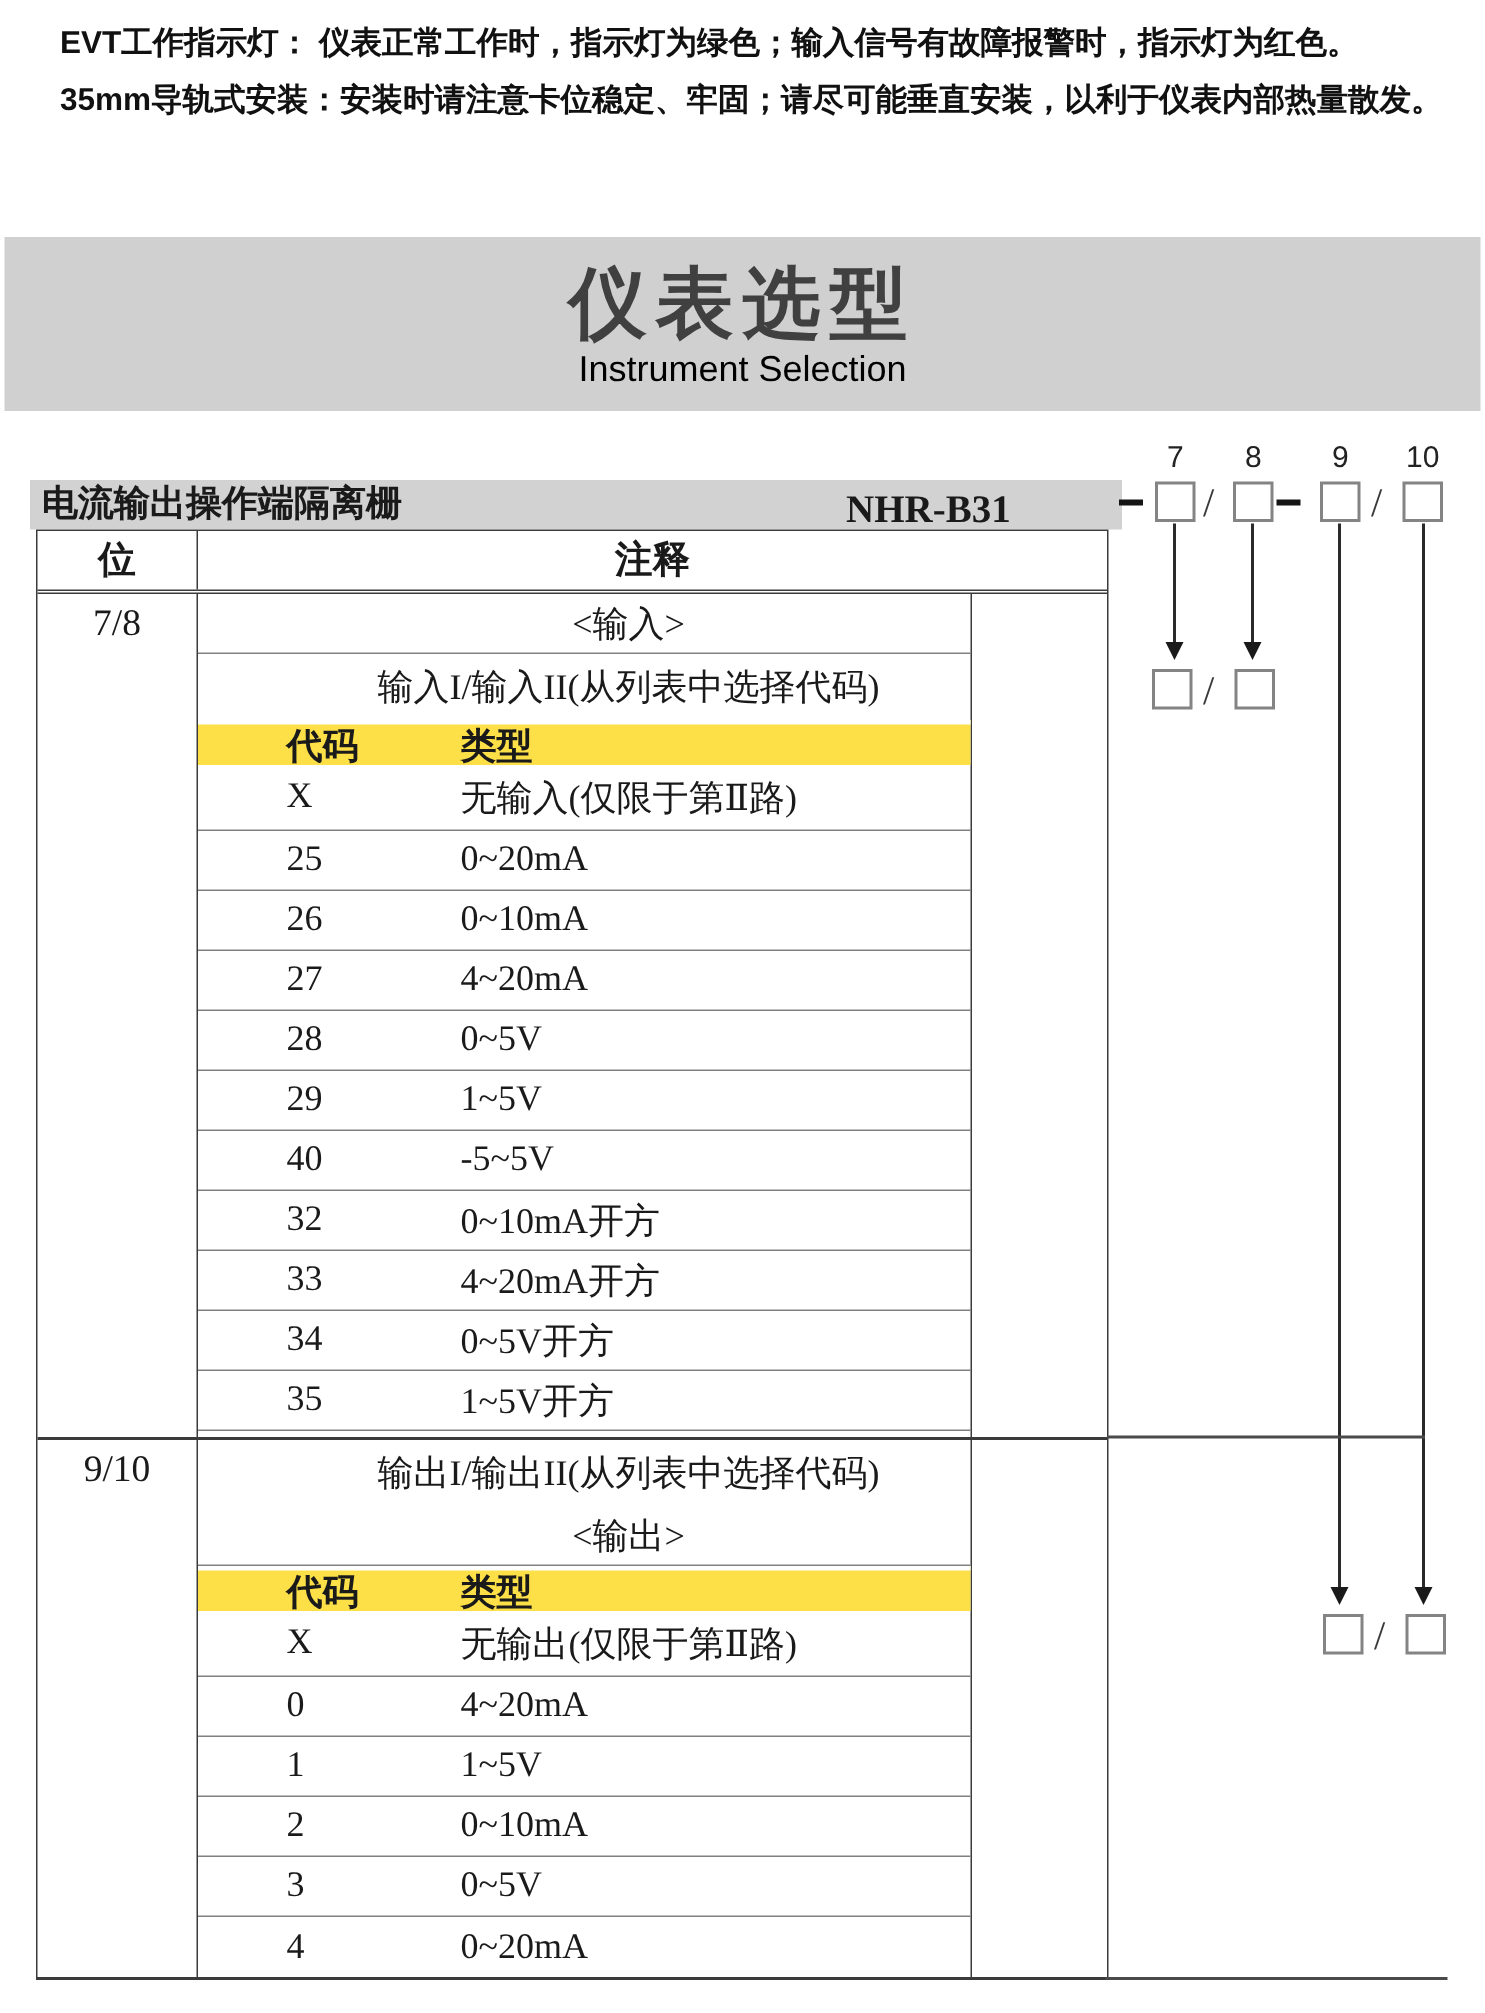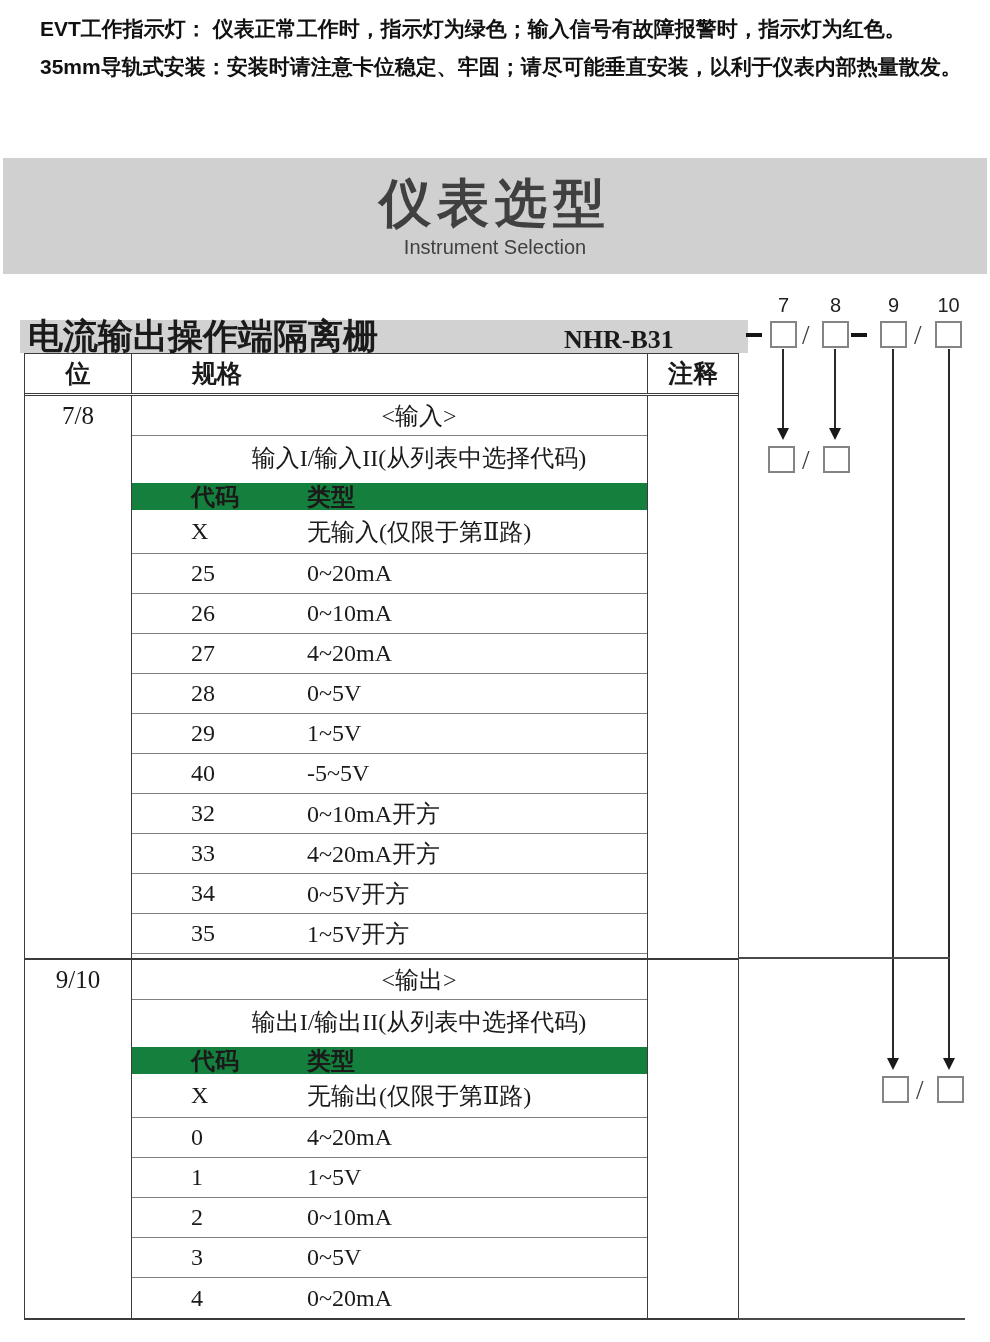--- a/index.html
+++ b/index.html
@@ -10,45 +10,45 @@
   .notes{position:absolute;left:40px;top:10px;width:935px;
          font-family:"Liberation Sans","DejaVu Sans",sans-serif;
          font-weight:700;font-size:21px;line-height:38px;color:#111;}
 
   
   .banner{position:absolute;left:3px;top:158px;width:984px;height:116px;background:#d0d0d0;
           display:flex;flex-direction:column;align-items:center;justify-content:center;text-align:center;}
   .banner-title{font-family:"Liberation Sans","DejaVu Sans",sans-serif;font-weight:700;
                 font-size:52px;line-height:58px;letter-spacing:6px;color:#404040;}
   .banner-subtitle{font-family:"Liberation Sans","DejaVu Sans",sans-serif;
-                   font-size:20px;line-height:24px;color:#404040;margin-top:3px;}
+                   font-size:24px;line-height:24px;color:#000000;margin-top:3px;}
 
   
   .titlebar{position:absolute;left:20px;top:320px;width:728px;height:33px;background:#d2d2d2;}
-  .product{position:absolute;left:8px;top:0;font-size:35px;font-weight:700;line-height:33px;white-space:nowrap;}
+  .product{position:absolute;left:8px;top:0;font-size:24px;font-weight:700;line-height:33px;white-space:nowrap;}
   .model{position:absolute;left:544px;top:3px;font-size:26px;font-weight:700;line-height:33px;}
 
   
   .sel-table{position:absolute;left:24px;top:353px;width:713px;box-sizing:content-box;
              border:1.5px solid #3b3b3b;border-bottom-width:2px;background:#fff;}
   .thead{display:flex;height:39px;border-bottom:3px double #3b3b3b;}
   .th{font-size:25px;font-weight:600;line-height:39px;}
   .th-pos{width:106px;text-align:center;border-right:1.5px solid #3b3b3b;}
   .th-spec{width:516px;box-sizing:border-box;padding-left:60px;border-right:1.5px solid #3b3b3b;}
   .th-note{flex:1;text-align:center;}
   .section{display:flex;border-bottom:2px solid #3b3b3b;}
   .section:last-child{border-bottom:none;}
   .pos-cell{width:106px;border-right:1.5px solid #3b3b3b;text-align:center;font-size:25px;line-height:40px;}
   .spec-cell{width:516px;box-sizing:border-box;border-right:1.5px solid #3b3b3b;}
   .spec-cell.padded{padding-bottom:4px;}
   .note-cell{flex:1;}
   .subrow{display:flex;align-items:center;border-bottom:1px solid #808080;font-size:24px;box-sizing:border-box;justify-content:center;}
   .subrow.no-line{border-bottom:none;}
   .h40{height:40px;} .h44{height:44px;}
-  .type-codehead{height:30px;background:#15803d;border-top:3px solid #fff;border-bottom:3px solid #fff;font-weight:700;}
+  .type-codehead{height:30px;background:#fde047;border-top:3px solid #fff;border-bottom:3px solid #fff;font-weight:700;}
   .cell-text{margin-left:59px;white-space:nowrap;}
   .cell-code{margin-left:59px;width:116px;white-space:nowrap;}
   .cell-val{flex:1;white-space:nowrap;}
 
   
   .digit{position:absolute;width:27px;text-align:center;
          font-family:"Liberation Sans","DejaVu Sans",sans-serif;font-size:20px;color:#222;}
   .mbox{position:absolute;width:27px;height:27px;box-sizing:border-box;border:2px solid #848484;background:#fff;}
   .dash{position:absolute;width:16px;height:4px;background:#151515;}
   .slash{position:absolute;font-size:27px;line-height:27px;color:#3a3a3a;font-family:"Liberation Serif","DejaVu Serif",serif;}
@@ -72,21 +72,20 @@
   </div>
 
   <div class="titlebar">
     <span class="product">电流输出操作端隔离栅</span>
     <span class="model">NHR-B31</span>
   </div>
 
   <div class="sel-table">
     <div class="thead">
       <div class="th th-pos">位</div>
-      <div class="th th-spec">规格</div>
       <div class="th th-note">注释</div>
     </div>
     <div id="sections">
         <div class="section">
           <div class="pos-cell">7/8</div>
           <div class="spec-cell padded">
             <div class="subrow h40">
               <span class="cell-text">&lt;输入&gt;</span>
             </div>
             <div class="subrow h44 no-line">
@@ -139,25 +138,25 @@
             <div class="subrow h40">
               <span class="cell-code">35</span>
               <span class="cell-val">1~5V开方</span>
             </div>
           </div>
           <div class="note-cell"></div>
         </div>
         <div class="section">
           <div class="pos-cell">9/10</div>
           <div class="spec-cell">
-            <div class="subrow h40">
-              <span class="cell-text">&lt;输出&gt;</span>
-            </div>
             <div class="subrow h44 no-line">
               <span class="cell-text">输出I/输出II(从列表中选择代码)</span>
+            </div>
+            <div class="subrow h40">
+              <span class="cell-text">&lt;输出&gt;</span>
             </div>
             <div class="subrow type-codehead no-line">
               <span class="cell-code">代码</span>
               <span class="cell-val">类型</span>
             </div>
             <div class="subrow h44">
               <span class="cell-code">X</span>
               <span class="cell-val">无输出(仅限于第Ⅱ路)</span>
             </div>
             <div class="subrow h40">

